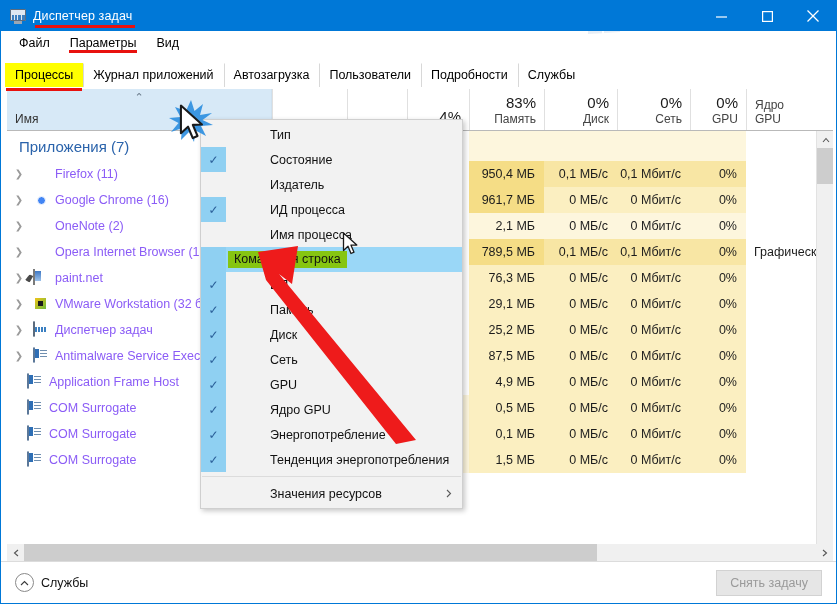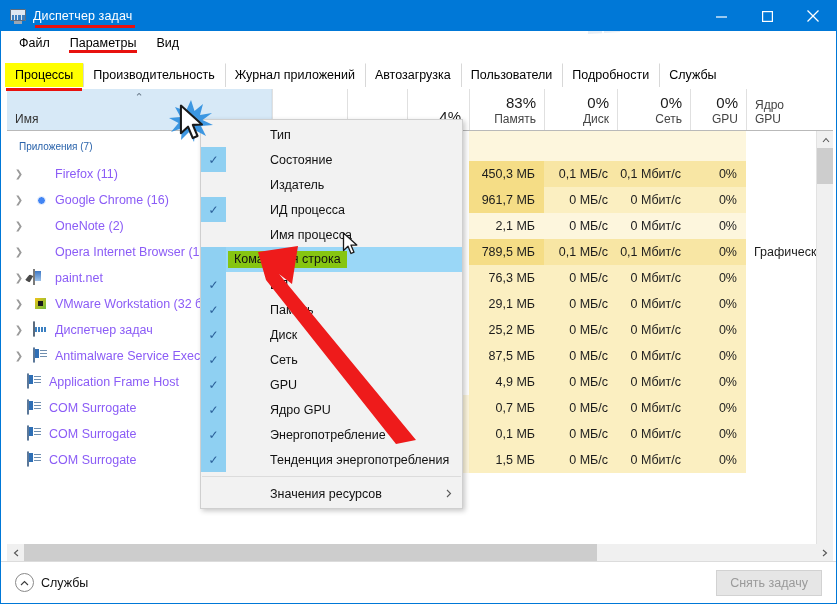--- a/index.html
+++ b/index.html
@@ -182,21 +182,21 @@
   .row.group {
     height: 30px;
   }
   .cell {
     height: 26px; display: flex; align-items: center;
     overflow: hidden; white-space: nowrap;
   }
   .cell.right { justify-content: flex-end; padding-right: 9px; }
   .cell.name { padding-left: 4px; gap: 6px; }
   .grouplabel {
-    font-size: 10px; color: #2a63ab; padding-left: 8px;
+    font-size: 15px; color: #2a63ab; padding-left: 8px;
   }
   .chev {
     width: 16px; flex: none; text-align: center;
     color: #9a9a9a; font-size: 10px; line-height: 10px;
   }
   .pico { width: 16px; height: 16px; flex: none; position: relative; }
   .pname { font-size: 12.5px; color: #8b5cf6; overflow: hidden; white-space: nowrap; }
 
   
   .ico-generic {
@@ -385,21 +385,20 @@
     <div class="mi">
       <span>Вид</span>
     </div>
   </div>
 
   <div class="tabstrip">
     <div class="tab selected">
       <span>Процессы</span>
       <span class="uline"></span>
     </div>
-    <div class="tab"><span>Производительность</span></div>
     <div class="tab"><span>Журнал приложений</span></div>
     <div class="tab"><span>Автозагрузка</span></div>
     <div class="tab"><span>Пользователи</span></div>
     <div class="tab"><span>Подробности</span></div>
     <div class="tab"><span>Службы</span></div>
   </div>
 
   <div class="grid">
 
     <div class="thead">
@@ -465,21 +464,21 @@
         <div class="cell plain right" style="width:75px">
             <span></span>
           </div>
         <div class="cell plain right" style="width:60px">
             <span></span>
           </div>
         <div class="cell plain right" style="width:62px">
             <span></span>
           </div>
         <div class="cell h3 right" style="width:75px">
-            <span>450,3 МБ</span>
+            <span>950,4 МБ</span>
           </div>
         <div class="cell h2 right" style="width:73px">
             <span>0,1 МБ/с</span>
           </div>
         <div class="cell h2 right" style="width:73px">
             <span>0,1 Мбит/с</span>
           </div>
         <div class="cell h2 right" style="width:56px">
             <span>0%</span>
           </div>
@@ -752,21 +751,21 @@
         <div class="cell plain right" style="width:75px">
             <span></span>
           </div>
         <div class="cell plain right" style="width:60px">
             <span>4796</span>
           </div>
         <div class="cell h0 right" style="width:62px">
             <span>0%</span>
           </div>
         <div class="cell h1 right" style="width:75px">
-            <span>0,7 МБ</span>
+            <span>0,5 МБ</span>
           </div>
         <div class="cell h1 right" style="width:73px">
             <span>0 МБ/с</span>
           </div>
         <div class="cell h1 right" style="width:73px">
             <span>0 Мбит/с</span>
           </div>
         <div class="cell h1 right" style="width:56px">
             <span>0%</span>
           </div>

